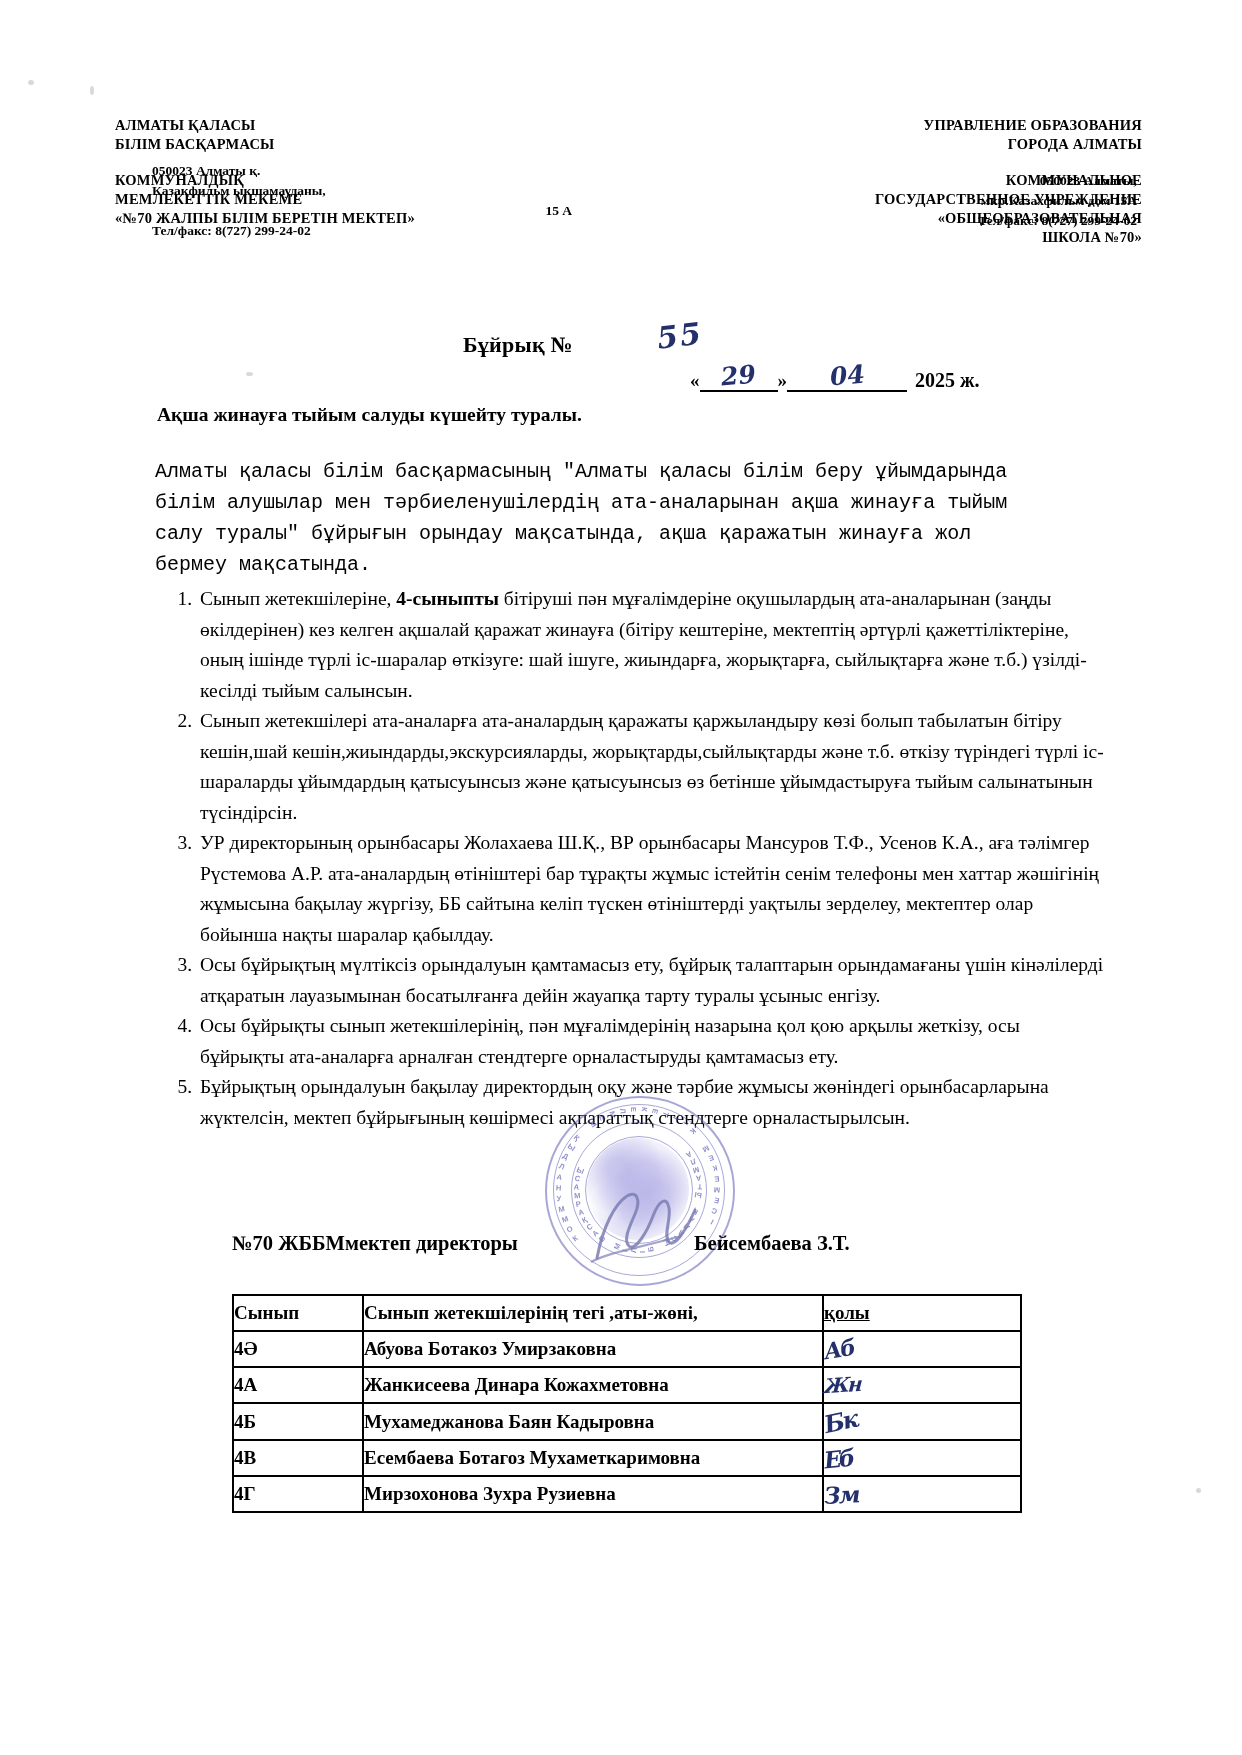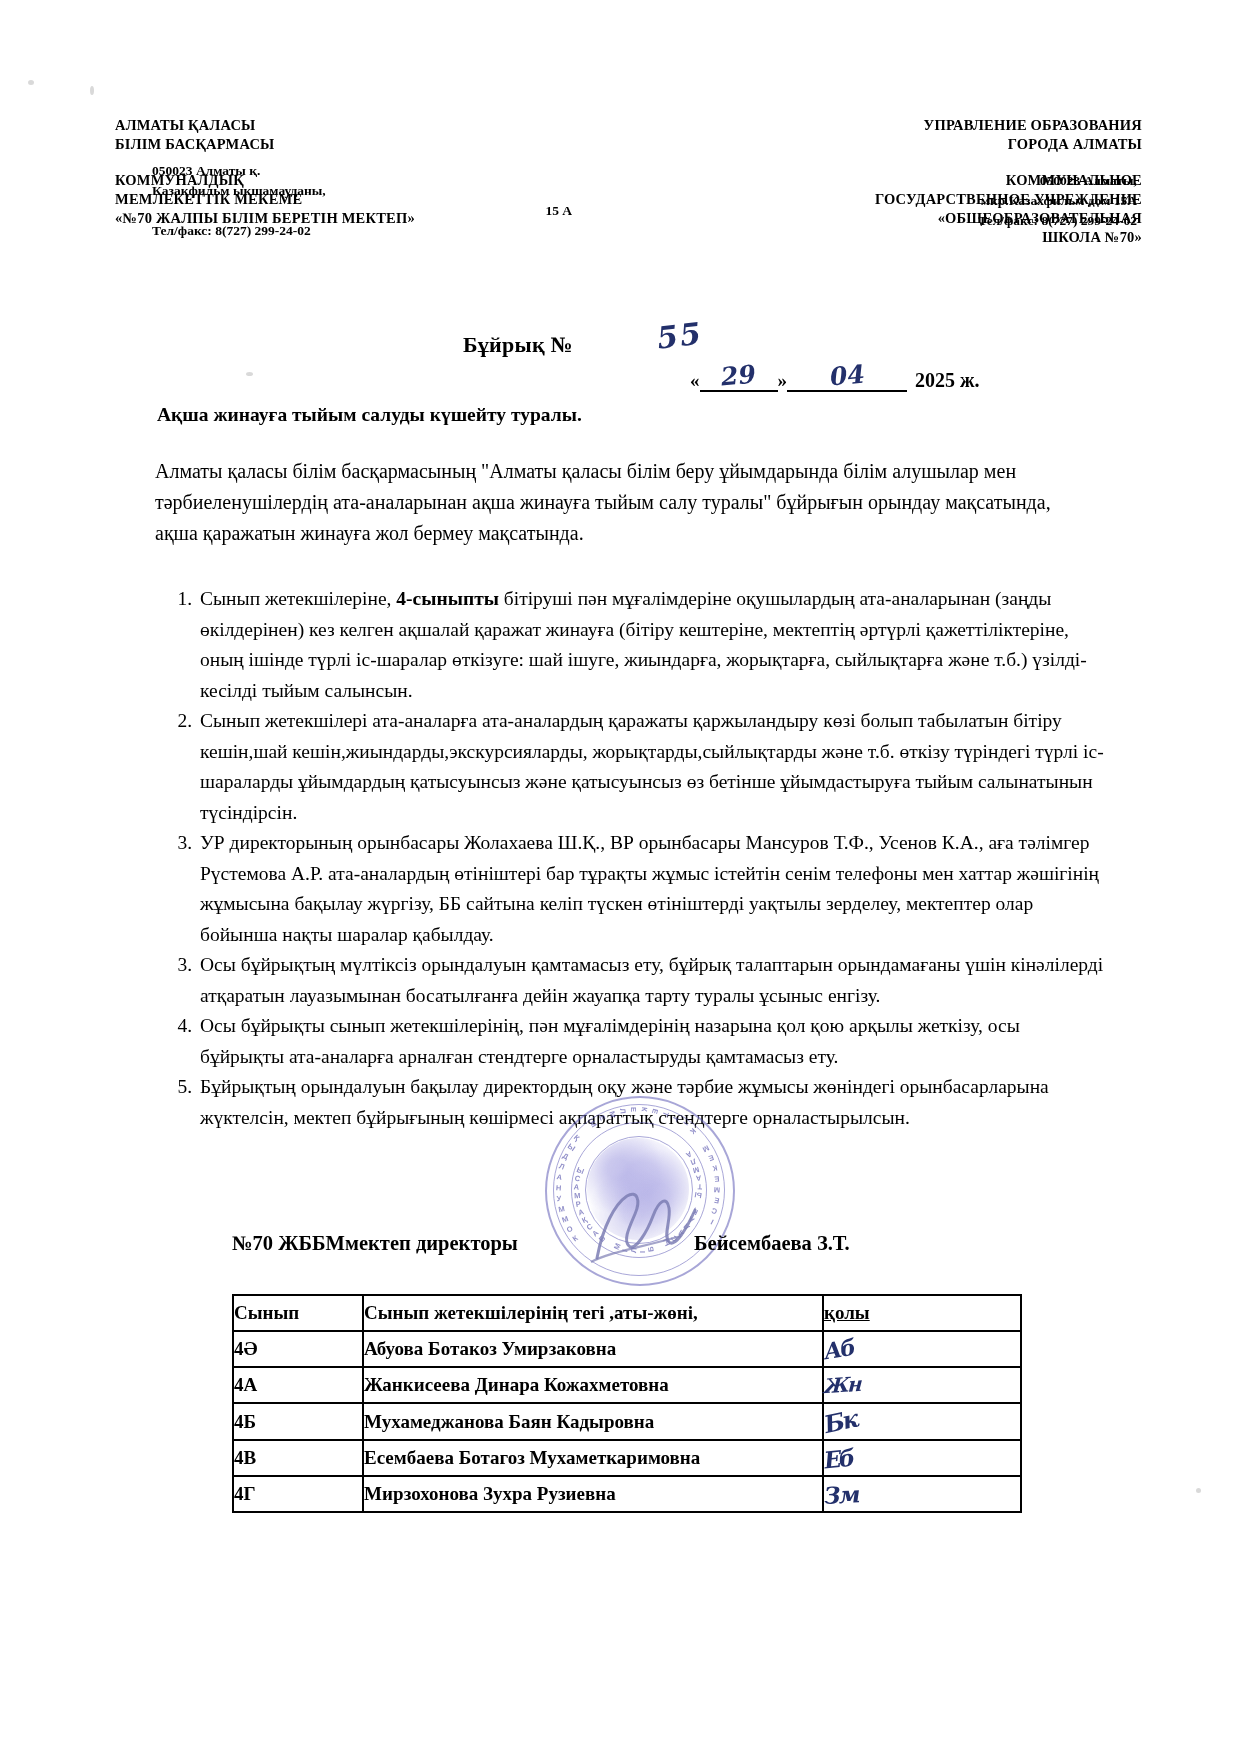--- a/index.html
+++ b/index.html
@@ -72,21 +72,21 @@
   .hand-d { font-size:25px; display:inline-block; transform:rotate(-5deg); }
   .yr { margin-left:8px; }
 
   
   .subject {
     position:absolute; left:157px; top:368px;
     font-size:19.5px; font-weight:bold;
   }
   .intro {
     position:absolute; left:155px; top:420px; width:900px;
-    font-size:20px; line-height:31px; text-align:left;
+    font-size:20px; line-height:31px; text-align:left;font-family:Liberation Mono, monospace;
   }
   .cmd { font-weight:bold; }
 
   ol.items {
     position:absolute; left:155px; top:548px; width:905px;
     margin:0; padding:0 0 0 45px;
     font-size:19.5px; line-height:30.5px;
     list-style:none;
   }
   ol.items li {

